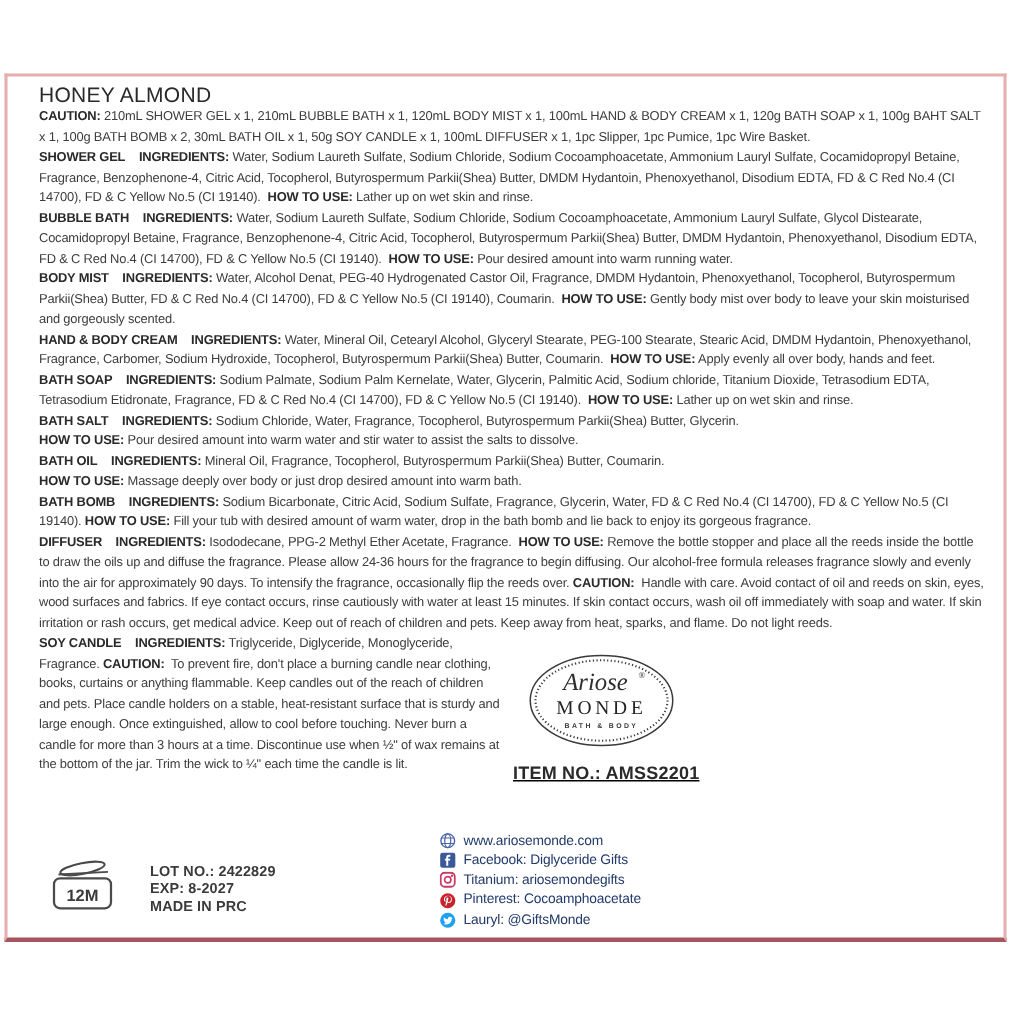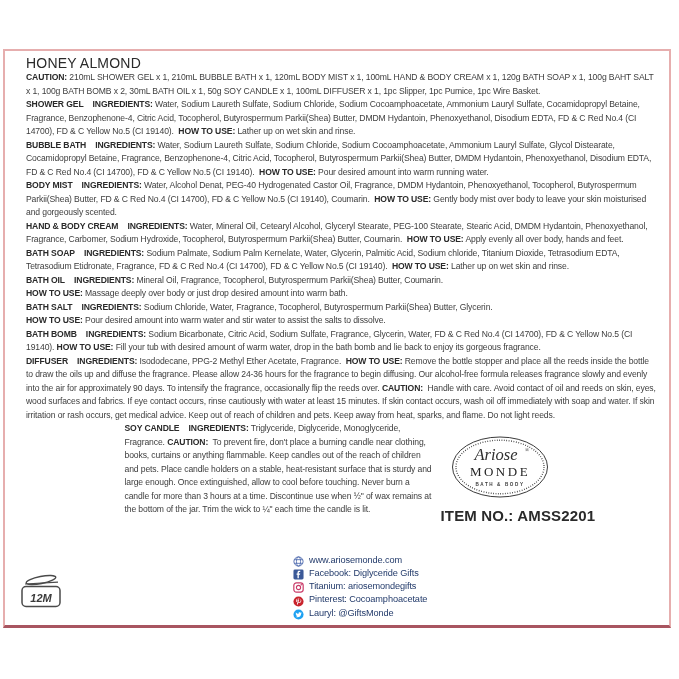--- a/index.html
+++ b/index.html
@@ -11,47 +11,47 @@
   .frame{
     position:absolute;left:3px;top:49px;width:668px;height:579px;
     box-sizing:border-box;background:#fff;
     border:2px solid #e6aeae;border-bottom:3px solid #a85560;
   }
   .inner{position:absolute;left:21px;top:5px;right:12px;bottom:0;}
   .flow{color:#3d3d3d;font-size:8.6px;line-height:13.5px;letter-spacing:-0.12px;}
   .flow b{color:#2a2a2a;}
   .title{font-size:14px;font-weight:normal;color:#2a2a2a;line-height:14px;letter-spacing:0.2px;margin:0 0 1px 0;}
   .para{margin:0;}
-  .soyrow{display:flex;align-items:flex-start;justify-content:center;}
+  .soyrow{display:flex;align-items:flex-start;}
   .soycol{width:312px;}
-  .logocol{width:118px;margin-left:4px;text-align:center;flex:none;}
+  .logocol{width:118px;margin-left:4px;text-align:center;flex:none;text-decoration:underline;}
   .logo-svg{margin-top:14px;}
-  .itemno{font-weight:bold;font-size:15px;color:#2a2a2a;margin-top:5px;letter-spacing:0.15px;white-space:nowrap;}
-  .jar{position:absolute;left:6px;bottom:12px;font-style:italic;}
+  .itemno{font-weight:bold;font-size:12px;color:#2a2a2a;margin-top:5px;letter-spacing:0.15px;white-space:nowrap;}
+  .jar{position:absolute;left:20px;bottom:12px;}
   .lot{position:absolute;left:95px;bottom:14px;font-weight:bold;font-size:9.6px;line-height:11.8px;color:#3a3a3a;letter-spacing:0.1px;}
   .social{position:absolute;left:288px;bottom:5px;color:#223a6a;font-size:9.2px;line-height:13.3px;letter-spacing:-0.1px;}
-  .social-item{display:flex;align-items:flex-end;height:13.3px;}
+  .social-item{display:flex;align-items:center;height:13.3px;}
   .social-icon{width:11px;height:11px;margin-right:5px;flex:none;}
 </style>
 </head>
 <body>
 
 <div class="frame">
   <div class="inner">
     <h1 class="title">HONEY ALMOND</h1>
 
     <div class="flow" id="paras">
         <div class="para"><b>CAUTION:</b><span> 210mL SHOWER GEL x 1, 210mL BUBBLE BATH x 1, 120mL BODY MIST x 1, 100mL HAND &amp; BODY CREAM x 1, 120g BATH SOAP x 1, 100g BAHT SALT x 1, 100g BATH BOMB x 2, 30mL BATH OIL x 1, 50g SOY CANDLE x 1, 100mL DIFFUSER x 1, 1pc Slipper, 1pc Pumice, 1pc Wire Basket.</span></div>
         <div class="para"><b>SHOWER GEL&nbsp;&nbsp;&nbsp; INGREDIENTS:</b><span> Water, Sodium Laureth Sulfate, Sodium Chloride, Sodium Cocoamphoacetate, Ammonium Lauryl Sulfate, Cocamidopropyl Betaine, Fragrance, Benzophenone-4, Citric Acid, Tocopherol, Butyrospermum Parkii(Shea) Butter, DMDM Hydantoin, Phenoxyethanol, Disodium EDTA, FD &amp; C Red No.4 (CI 14700), FD &amp; C Yellow No.5 (CI 19140).&nbsp; </span><b>HOW TO USE:</b><span> Lather up on wet skin and rinse.</span></div>
         <div class="para"><b>BUBBLE BATH&nbsp;&nbsp;&nbsp; INGREDIENTS:</b><span> Water, Sodium Laureth Sulfate, Sodium Chloride, Sodium Cocoamphoacetate, Ammonium Lauryl Sulfate, Glycol Distearate, Cocamidopropyl Betaine, Fragrance, Benzophenone-4, Citric Acid, Tocopherol, Butyrospermum Parkii(Shea) Butter, DMDM Hydantoin, Phenoxyethanol, Disodium EDTA, FD &amp; C Red No.4 (CI 14700), FD &amp; C Yellow No.5 (CI 19140).&nbsp; </span><b>HOW TO USE:</b><span> Pour desired amount into warm running water.</span></div>
         <div class="para"><b>BODY MIST&nbsp;&nbsp;&nbsp; INGREDIENTS:</b><span> Water, Alcohol Denat, PEG-40 Hydrogenated Castor Oil, Fragrance, DMDM Hydantoin, Phenoxyethanol, Tocopherol, Butyrospermum Parkii(Shea) Butter, FD &amp; C Red No.4 (CI 14700), FD &amp; C Yellow No.5 (CI 19140), Coumarin.&nbsp; </span><b>HOW TO USE:</b><span> Gently body mist over body to leave your skin moisturised and gorgeously scented.</span></div>
         <div class="para"><b>HAND &amp; BODY CREAM&nbsp;&nbsp;&nbsp; INGREDIENTS:</b><span> Water, Mineral Oil, Cetearyl Alcohol, Glyceryl Stearate, PEG-100 Stearate, Stearic Acid, DMDM Hydantoin, Phenoxyethanol, Fragrance, Carbomer, Sodium Hydroxide, Tocopherol, Butyrospermum Parkii(Shea) Butter, Coumarin.&nbsp; </span><b>HOW TO USE:</b><span> Apply evenly all over body, hands and feet.</span></div>
         <div class="para"><b>BATH SOAP&nbsp;&nbsp;&nbsp; INGREDIENTS:</b><span> Sodium Palmate, Sodium Palm Kernelate, Water, Glycerin, Palmitic Acid, Sodium chloride, Titanium Dioxide, Tetrasodium EDTA, Tetrasodium Etidronate, Fragrance, FD &amp; C Red No.4 (CI 14700), FD &amp; C Yellow No.5 (CI 19140).&nbsp; </span><b>HOW TO USE:</b><span> Lather up on wet skin and rinse.</span></div>
+        <div class="para"><b>BATH SALT&nbsp;&nbsp;&nbsp; INGREDIENTS:</b><span> Sodium Chloride, Water, Fragrance, Tocopherol, Butyrospermum Parkii(Shea) Butter, Glycerin.</span><br><b>HOW TO USE:</b><span> Pour desired amount into warm water and stir water to assist the salts to dissolve.</span></div>
         <div class="para"><b>BATH OIL&nbsp;&nbsp;&nbsp; INGREDIENTS:</b><span> Mineral Oil, Fragrance, Tocopherol, Butyrospermum Parkii(Shea) Butter, Coumarin.</span><br><b>HOW TO USE:</b><span> Massage deeply over body or just drop desired amount into warm bath.</span></div>
-        <div class="para"><b>BATH SALT&nbsp;&nbsp;&nbsp; INGREDIENTS:</b><span> Sodium Chloride, Water, Fragrance, Tocopherol, Butyrospermum Parkii(Shea) Butter, Glycerin.</span><br><b>HOW TO USE:</b><span> Pour desired amount into warm water and stir water to assist the salts to dissolve.</span></div>
         <div class="para"><b>BATH BOMB&nbsp;&nbsp;&nbsp; INGREDIENTS:</b><span> Sodium Bicarbonate, Citric Acid, Sodium Sulfate, Fragrance, Glycerin, Water, FD &amp; C Red No.4 (CI 14700), FD &amp; C Yellow No.5 (CI 19140). </span><b>HOW TO USE:</b><span> Fill your tub with desired amount of warm water, drop in the bath bomb and lie back to enjoy its gorgeous fragrance.</span></div>
         <div class="para"><b>DIFFUSER&nbsp;&nbsp;&nbsp; INGREDIENTS:</b><span> Isododecane, PPG-2 Methyl Ether Acetate, Fragrance.&nbsp; </span><b>HOW TO USE:</b><span> Remove the bottle stopper and place all the reeds inside the bottle to draw the oils up and diffuse the fragrance. Please allow 24-36 hours for the fragrance to begin diffusing. Our alcohol-free formula releases fragrance slowly and evenly into the air for approximately 90 days. To intensify the fragrance, occasionally flip the reeds over. </span><b>CAUTION:</b><span>&nbsp; Handle with care. Avoid contact of oil and reeds on skin, eyes, wood surfaces and fabrics. If eye contact occurs, rinse cautiously with water at least 15 minutes. If skin contact occurs, wash oil off immediately with soap and water. If skin irritation or rash occurs, get medical advice. Keep out of reach of children and pets. Keep away from heat, sparks, and flame. Do not light reeds.</span></div>
       </div>
 
     <div class="soyrow">
       <div class="soycol flow">
         <div class="para" id="soy-para"><b>SOY CANDLE&nbsp;&nbsp;&nbsp; INGREDIENTS:</b><span> Triglyceride, Diglyceride, Monoglyceride, Fragrance. </span><b>CAUTION:</b><span>&nbsp; To prevent fire, don't place a burning candle near clothing, books, curtains or anything flammable. Keep candles out of the reach of children and pets. Place candle holders on a stable, heat-resistant surface that is sturdy and large enough. Once extinguished, allow to cool before touching. Never burn a candle for more than 3 hours at a time. Discontinue use when ½" of wax remains at the bottom of the jar. Trim the wick to ¼" each time the candle is lit.</span></div>
       </div>
       <div class="logocol">
         <svg class="logo-svg" width="98" height="62" viewBox="0 0 98 62">
@@ -69,20 +69,25 @@
 
   <div class="jar">
     <svg width="66" height="36" viewBox="0 0 66 36">
       <ellipse cx="30" cy="7" rx="15" ry="3.6" fill="#fff" stroke="#4a4a4a" stroke-width="1.4" transform="rotate(-11 30 7)"></ellipse>
       <path d="M14 11 L47 9.2" stroke="#4a4a4a" stroke-width="1.2" fill="none"></path>
       <rect x="11" y="13.5" width="38" height="20" rx="4" fill="#fff" stroke="#4a4a4a" stroke-width="1.5"></rect>
       <text x="30" y="28.5" text-anchor="middle" font-family="Liberation Sans, sans-serif" font-size="11" font-weight="bold" fill="#3a3a3a">12M</text>
     </svg>
   </div>
 
+  <div class="lot">
+    <div>LOT NO.: 2422829</div>
+    <div>EXP: 8-2027</div>
+    <div>MADE IN PRC</div>
+  </div>
 
   <div class="social">
     <div class="social-item">
       <svg class="social-icon" viewBox="0 0 12 12">
         <circle cx="6" cy="6" r="5" fill="none" stroke="#4a67ad" stroke-width="1"></circle>
         <ellipse cx="6" cy="6" rx="2.2" ry="5" fill="none" stroke="#4a67ad" stroke-width="0.9"></ellipse>
         <path d="M1.4 4H10.6 M1.4 8H10.6" stroke="#4a67ad" stroke-width="0.9" fill="none"></path>
       </svg>
       <span>www.ariosemonde.com</span>
     </div>

